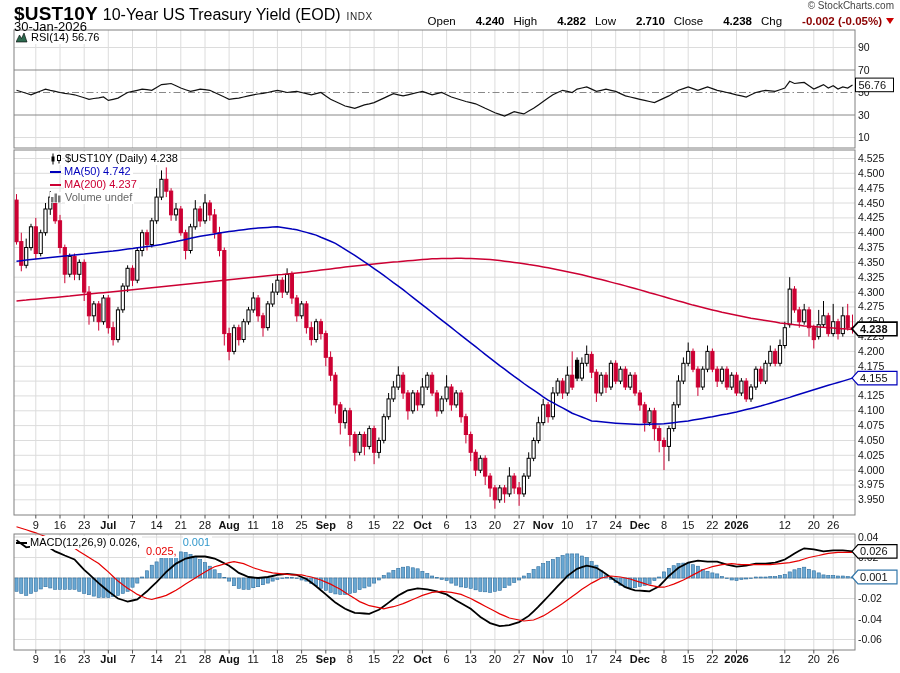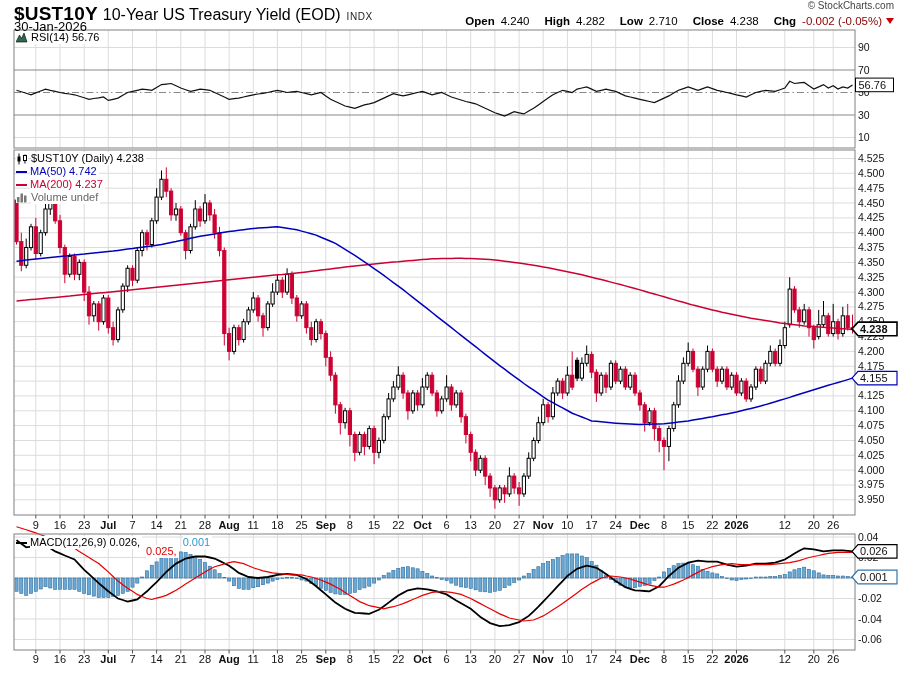--- a/index.html
+++ b/index.html
@@ -8,29 +8,29 @@
   .abs{position:absolute;}
   #chart-svg{position:absolute;left:0;top:0;}
   svg text{font-family:"Liberation Sans",sans-serif;fill:#111;}
   #hdr1{left:14px;top:3px;white-space:nowrap;z-index:5;}
   #sym{font-size:19px;font-weight:bold;letter-spacing:.2px;}
   #ttl{font-size:16px;margin-left:5px;}
   #exch{font-size:10px;margin-left:6px;letter-spacing:.6px;color:#222;text-align:right;}
   #copyright{right:6px;top:0;font-size:10px;color:#444;z-index:5;}
   #hdr2{left:14px;top:19px;font-size:13px;z-index:5;}
   #quote{right:6px;top:15px;font-size:11.5px;white-space:nowrap;z-index:5;display:flex;align-items:center;}
-  .ql{font-weight:bold;margin-left:15px;text-align:center;}
-  .qv{margin-left:6px;}
+  .ql{font-weight:normal;margin-left:9px;text-align:center;}
+  .qv{margin-left:20px;font-weight:bold;}
   .tri{width:0;height:0;border-left:4px solid transparent;border-right:4px solid transparent;
        border-top:6px solid #cc0000;display:inline-block;margin-left:4px;}
   .legend{z-index:4;font-size:11px;line-height:13px;white-space:nowrap;}
   .legend .row{display:flex;align-items:center;height:13px;text-align:center;}
   .legend span.t{background:#fff;padding-right:2px;}
   #legend-rsi{left:16px;top:31px;}
-  #legend-price{left:16px;top:152px;}
+  #legend-price{left:16px;top:152px;padding-left:34px;}
   #legend-macd{left:16px;top:536px;}
   .lic{margin-right:3px;background:#fff;}
   .dash{display:inline-block;width:11px;height:2px;margin-right:3px;background:#000;}
 </style>
 </head>
 <body>
 
 <svg id="chart-svg" width="900" height="673">
     <g>
       <rect x="14" y="30" width="841" height="118" fill="#fff"></rect>

